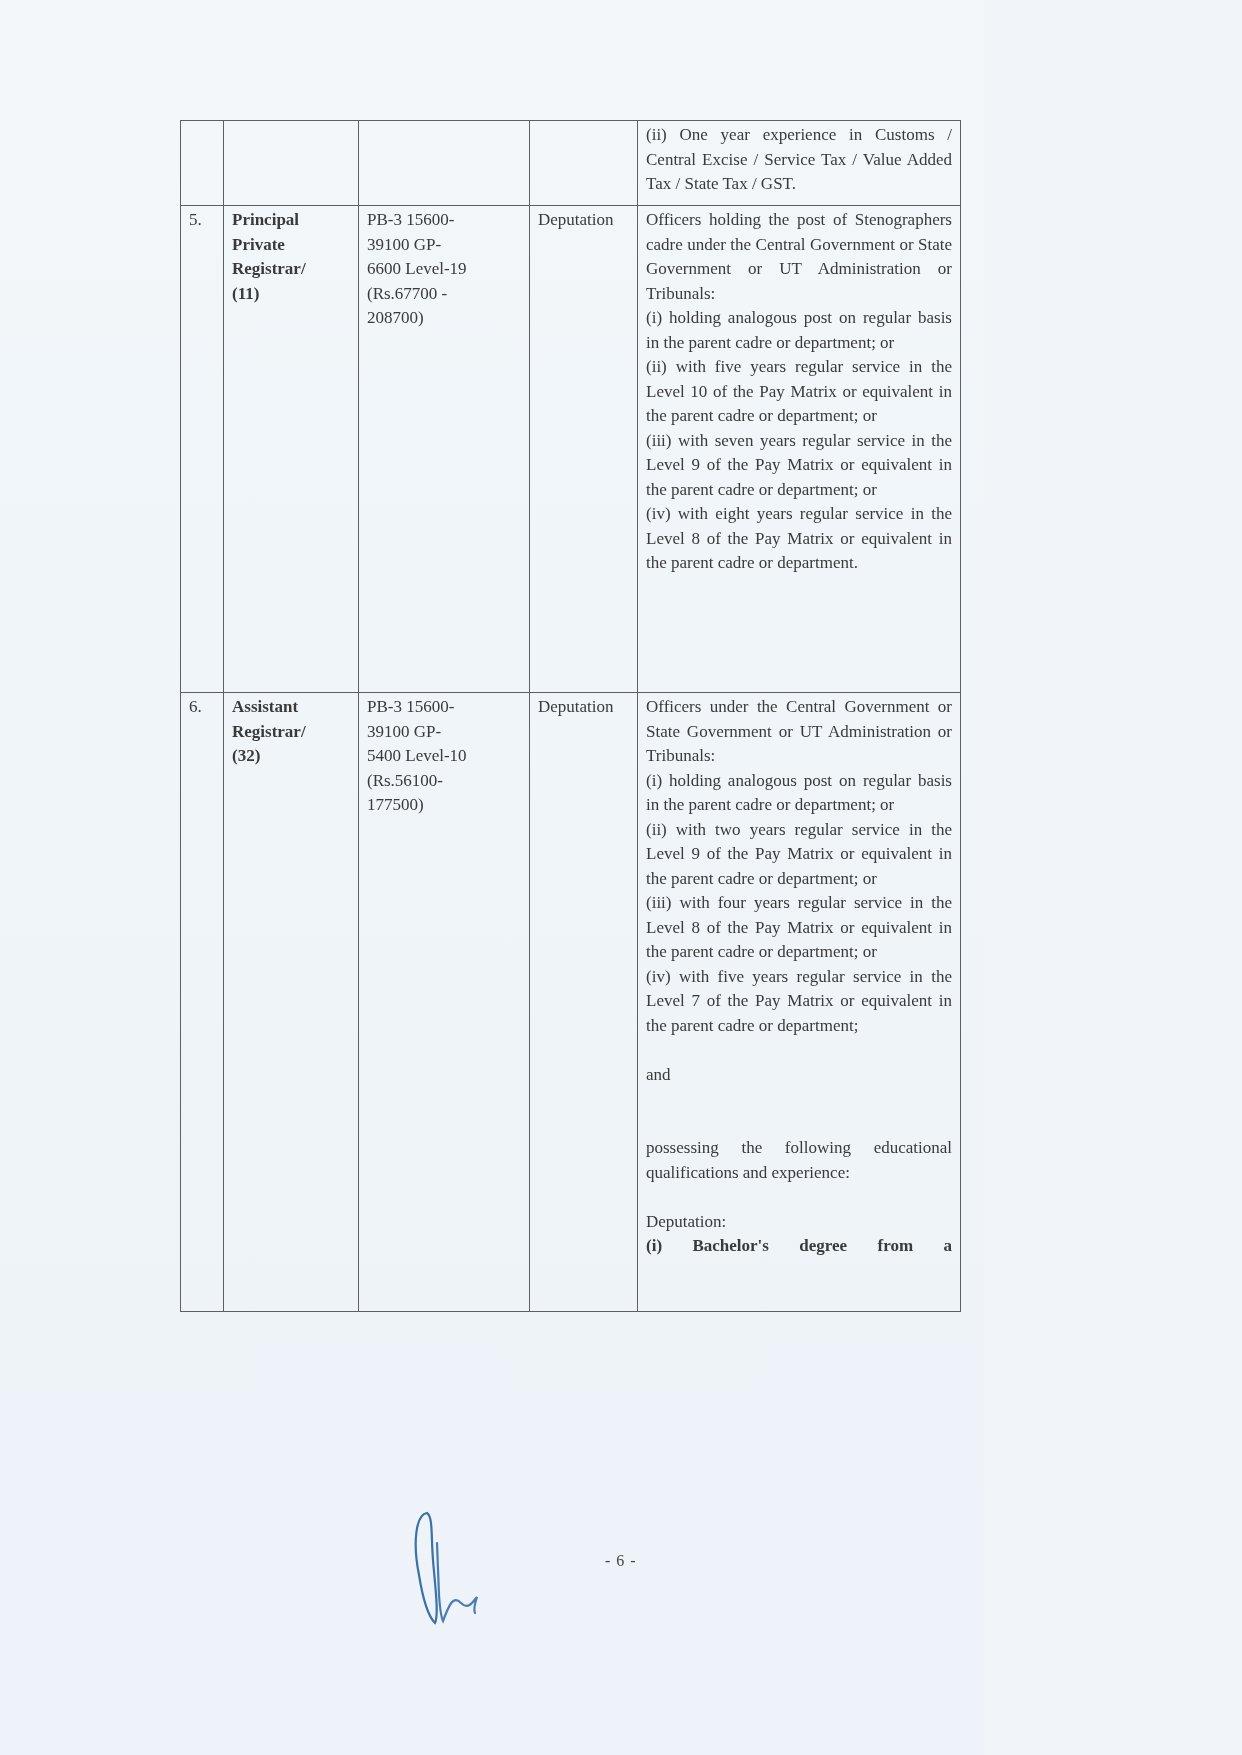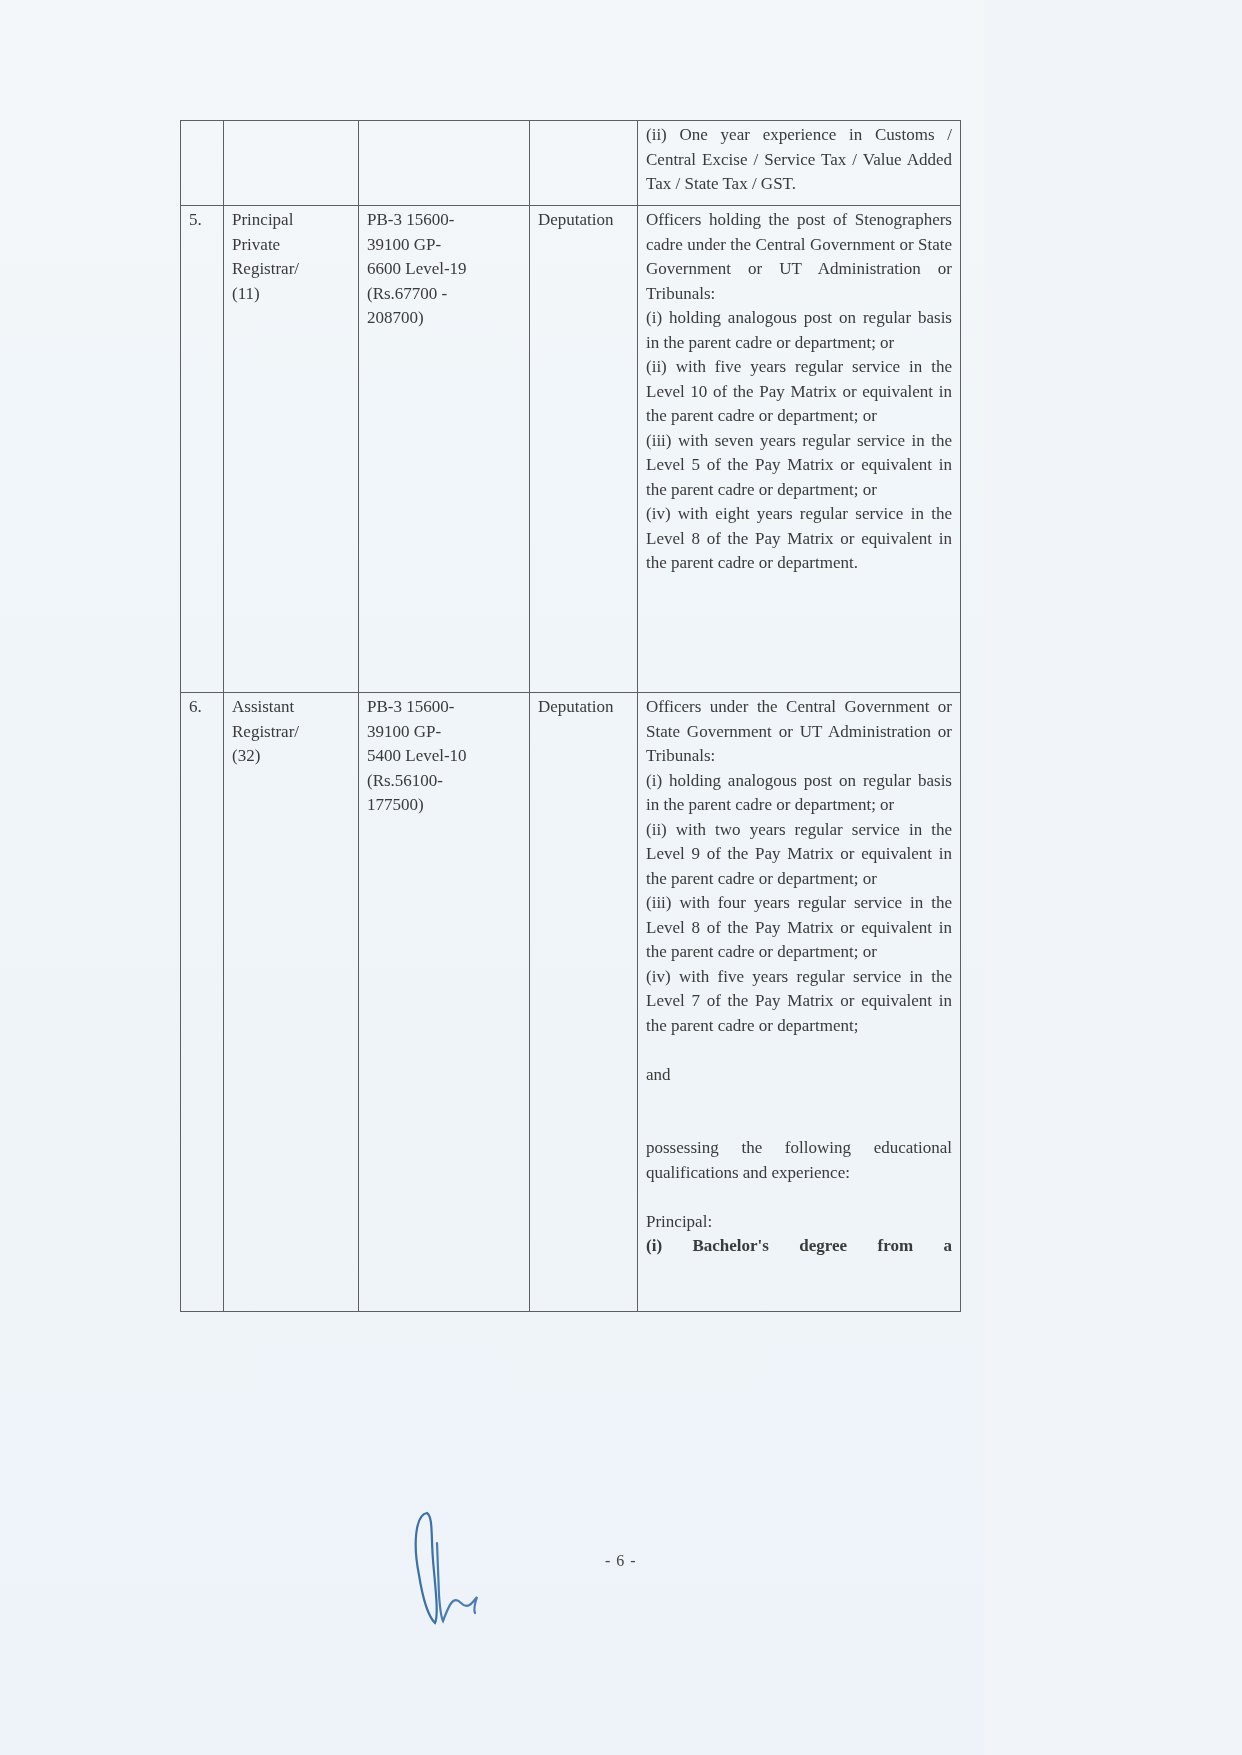--- a/index.html
+++ b/index.html
@@ -23,21 +23,21 @@
     width: 776px;
     font-size: 17px;
     line-height: 24.5px;
   }
   table.doc-table td {
     border: 1.5px solid #5d5f62;
     vertical-align: top;
     padding: 2px 8px 2px 8px;
   }
   td.c-sno { width: 26px; padding-left: 12px; padding-right: 2px; }
-  td.c-post { width: 118px; }
+  td.c-post { width: 118px; font-weight: bold; }
   td.c-pay { width: 154px; padding-left: 9px; }
   td.c-method { width: 91px; padding-left: 8px; padding-right: 4px; }
   td.c-elig { width: 306px; padding-left: 16px; padding-right: 14px; text-align: justify; }
   .line { display: block; }
   .just { text-align: justify; text-align-last: justify; display: block; font-weight: bold; }
   .gap { display: block; height: 24.5px; }
   .row-cont td { height: 80px; padding-top: 8px; }
   .row-5 td { height: 482px; padding-top: 4px; }
   .row-6 td { height: 614px; padding-top: 4px; }
   .page-number {
@@ -81,21 +81,21 @@
         <span class="line">39100 GP-</span>
         <span class="line">6600 Level-19</span>
         <span class="line">(Rs.67700 -</span>
         <span class="line">208700)</span>
       </td>
       <td class="c-method">Deputation</td>
       <td class="c-elig">
         <span class="line">Officers holding the post of Stenographers cadre under the Central Government or State Government or UT Administration or Tribunals:</span>
         <span class="line">(i) holding analogous post on regular basis in the parent cadre or department; or</span>
         <span class="line">(ii) with five years regular service in the Level 10 of the Pay Matrix or equivalent in the parent cadre or department; or</span>
-        <span class="line">(iii) with seven years regular service in the Level 5 of the Pay Matrix or equivalent in the parent cadre or department; or</span>
+        <span class="line">(iii) with seven years regular service in the Level 9 of the Pay Matrix or equivalent in the parent cadre or department; or</span>
         <span class="line">(iv) with eight years regular service in the Level 8 of the Pay Matrix or equivalent in the parent cadre or department.</span>
       </td>
     </tr>
 
     <tr class="row-6">
       <td class="c-sno">6.</td>
       <td class="c-post">
         <span class="line">Assistant</span>
         <span class="line">Registrar/</span>
         <span class="line">(32)</span>
@@ -113,21 +113,21 @@
         <span class="line">(i) holding analogous post on regular basis in the parent cadre or department; or</span>
         <span class="line">(ii) with two years regular service in the Level 9 of the Pay Matrix or equivalent in the parent cadre or department; or</span>
         <span class="line">(iii) with four years regular service in the Level 8 of the Pay Matrix or equivalent in the parent cadre or department; or</span>
         <span class="line">(iv) with five years regular service in the Level 7 of the Pay Matrix or equivalent in the parent cadre or department;</span>
         <span class="gap"></span>
         <span class="line">and</span>
         <span class="gap"></span>
         <span class="gap"></span>
         <span class="line">possessing the following educational qualifications and experience:</span>
         <span class="gap"></span>
-        <span class="line">Principal:</span>
+        <span class="line">Deputation:</span>
         <span class="just">(i) Bachelor's degree from a</span>
       </td>
     </tr>
   </tbody>
     </table>
 
   <div class="signature">
     <svg width="110" height="130" viewBox="0 0 110 130">
       <path d="M22 8 C10 10, 8 40, 14 70 C18 95, 24 112, 30 118 C34 110, 30 80, 28 55 C26 30, 28 12, 22 8 Z" fill="none" stroke="#3d6fa8" stroke-width="2.2" stroke-linecap="round"></path>
       <path d="M32 38 L34 90 C35 104, 36 112, 38 116 C44 100, 48 90, 56 98 C62 104, 66 100, 72 92 C70 98, 68 104, 70 108" fill="none" stroke="#4a7cb3" stroke-width="2.2" stroke-linecap="round"></path>

